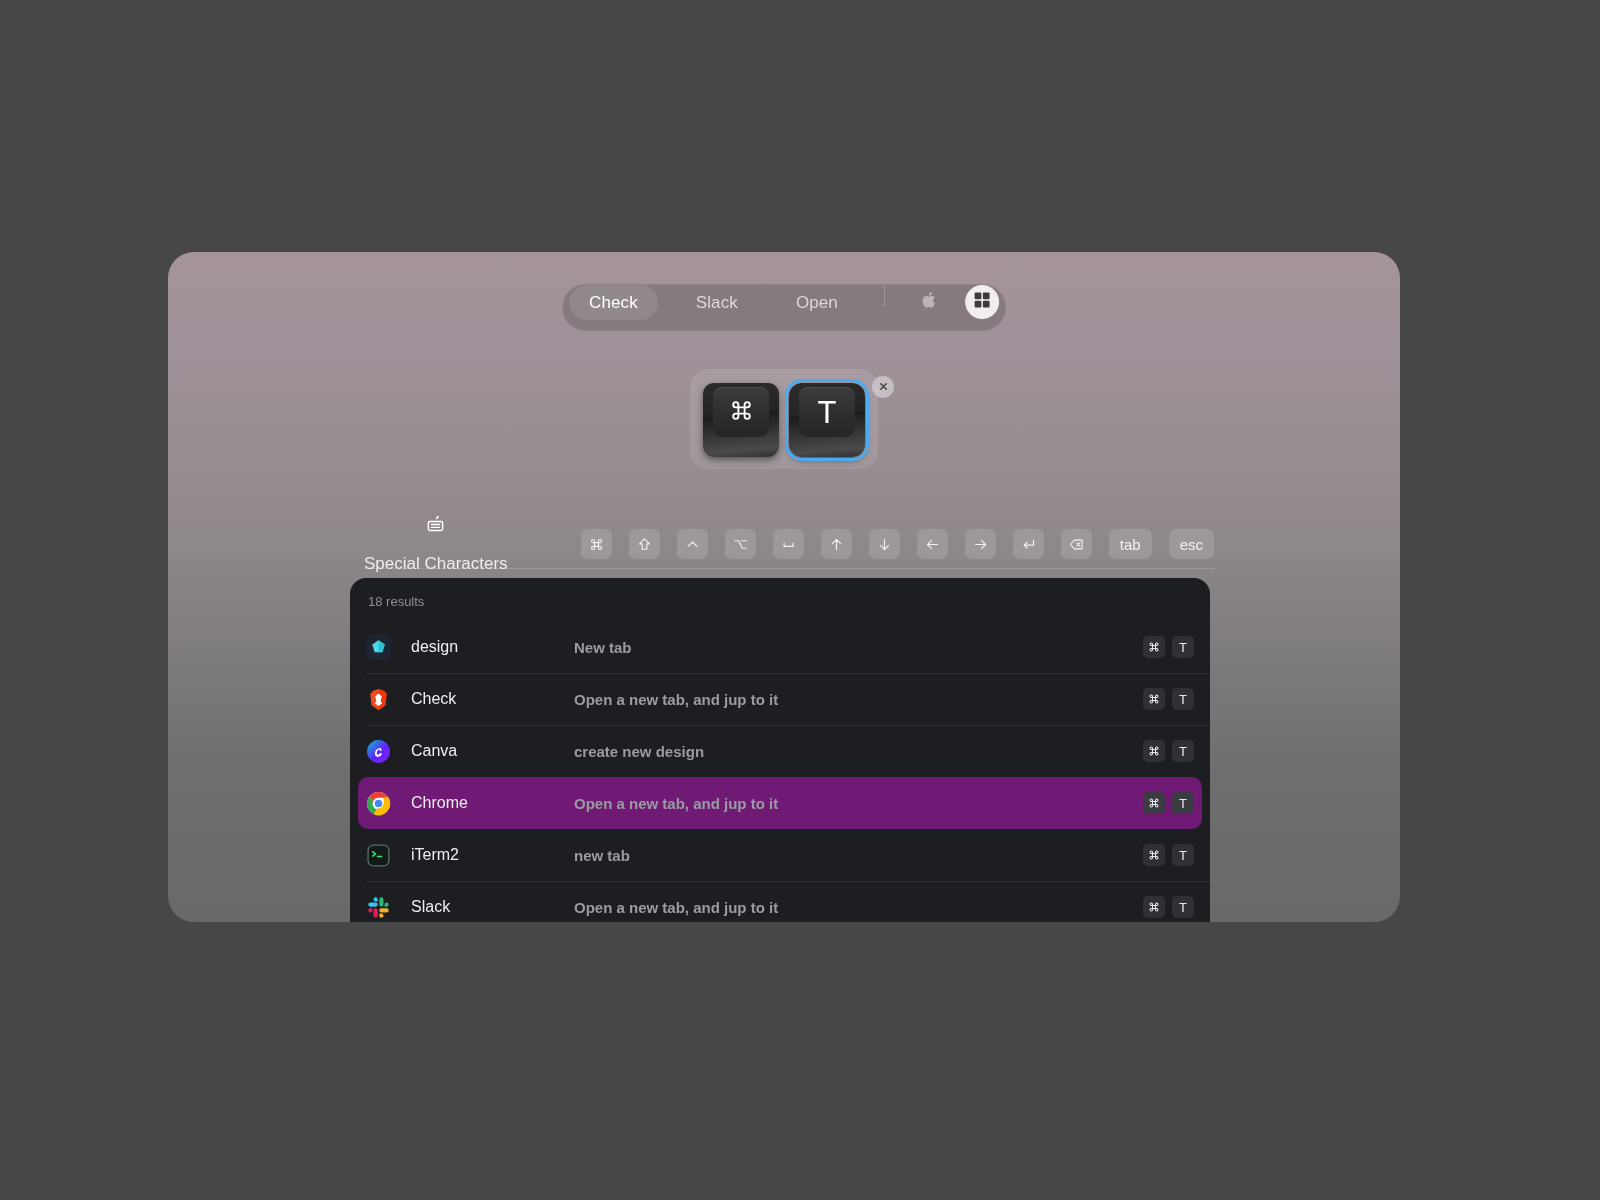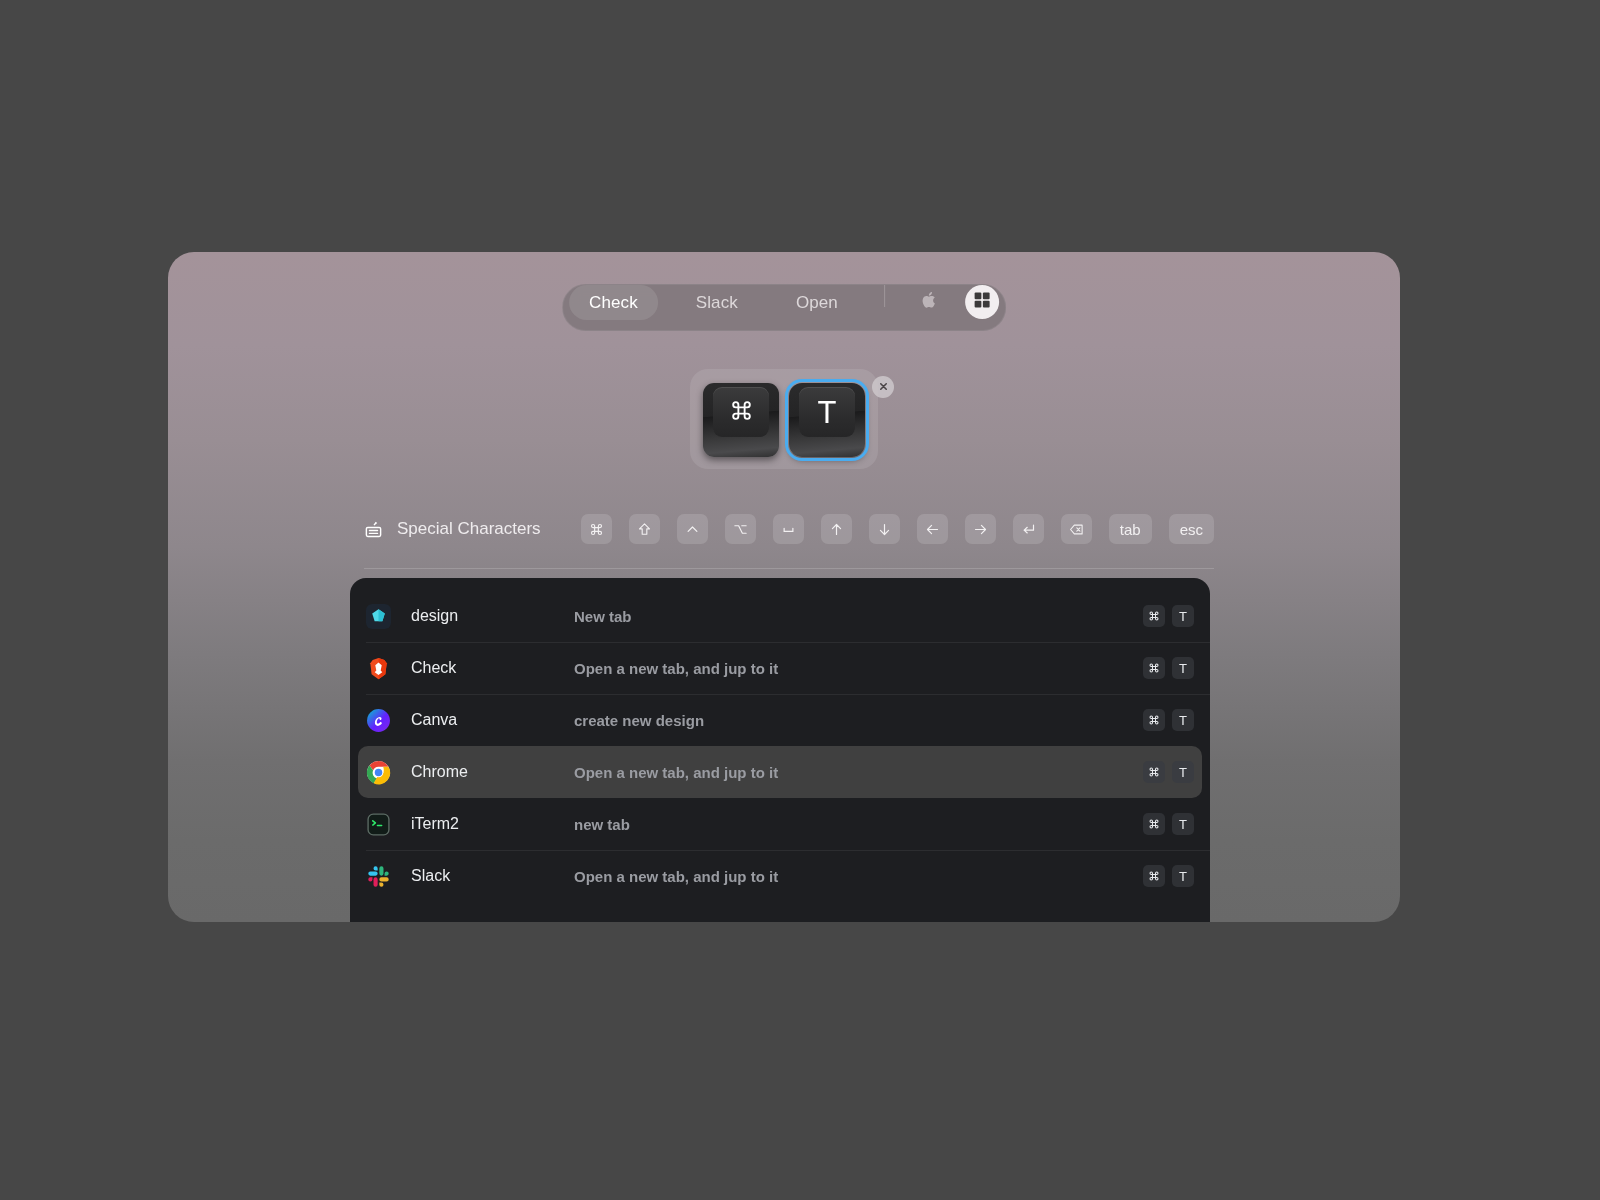--- a/index.html
+++ b/index.html
@@ -109,21 +109,21 @@
     display:flex; align-items:center; justify-content:center;
     cursor:pointer;
   }
   .key-close svg{ width:11px; height:11px; color:#4a4446; }
 
   
   .spec-row{
     position:absolute; left:196px; top:262px; width:850px;
     display:flex; align-items:center; justify-content:space-between;
   }
-  .spec-left{ display:flex; align-items:center; gap:14px; }
+  .spec-left{ display:flex; align-items:center; gap:21px;flex-direction:column; }
   .spec-left .ico svg{ width:19px; height:19px; color:#ffffff; display:block; }
   .spec-left .lbl{ font-size:17px; color:#efecee; }
 
   .spec-keys{ display:flex; align-items:center; gap:17px; }
   .spec-key{
     min-width:30px; height:30px; padding:0 8px;
     border-radius:7px;
     background:rgba(255,255,255,.14);
     display:flex; align-items:center; justify-content:center;
     color:#f2f0f1; font-size:15px; cursor:pointer;
@@ -156,21 +156,21 @@
     display:flex; align-items:center;
     padding:0 16px;
     cursor:pointer;
   }
   .row + .row::before{
     content:"";
     position:absolute; left:16px; right:0; top:0; height:1px;
     background:rgba(255,255,255,.07);
   }
   .row.selected{
-    background:#404040;
+    background:#701a75;
     border-radius:10px;
     margin:0 8px;
     padding:0 8px;
   }
   .row.selected::before{ display:none; }
   .row.selected + .row::before{ display:none; }
   .app-ico{
     width:25px; height:25px; flex:0 0 25px;
     display:flex; align-items:center; justify-content:center;
     margin-right:20px;
@@ -334,20 +334,21 @@
               </svg>
           </span>
         </div>
         <div class="spec-key wide">tab</div>
         <div class="spec-key wide">esc</div>
       </div>
     </div>
     <div class="spec-divider"></div>
 
     <div class="results">
+      <div class="results-count">18 results</div>
       <div class="rows">
 
         <div class="row">
           <span class="app-ico">
             <svg viewBox="0 0 24 24">
                 <rect width="24" height="24" rx="6" fill="#1d2530"></rect>
                 <path d="M12 5l6 4.2-2.3 7.3H8.3L6 9.2z" fill="#4fd9e8"></path>
                 <path d="M12 5l6 4.2-2.3 7.3H12z" fill="#2cc0d4"></path>
               </svg>
           </span>

